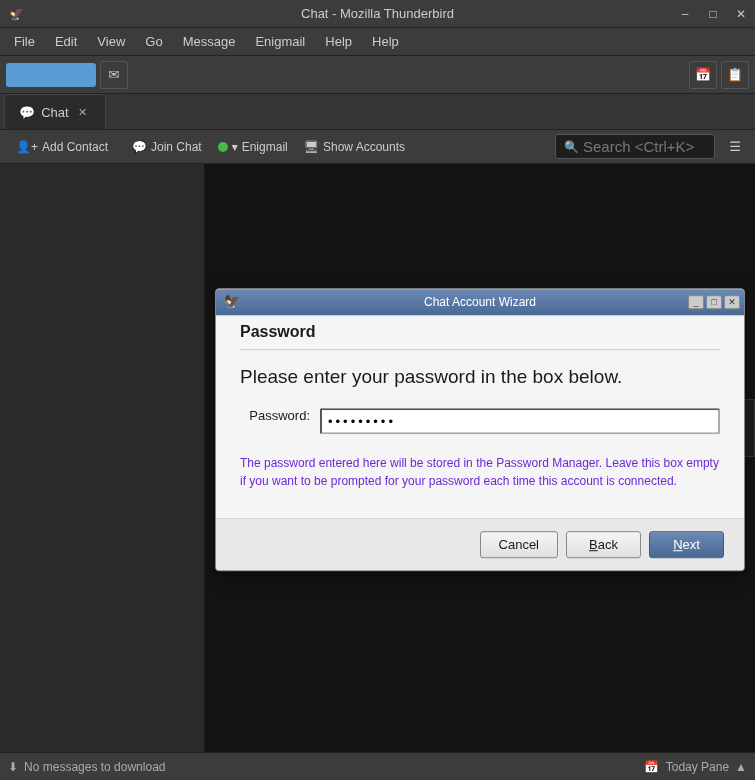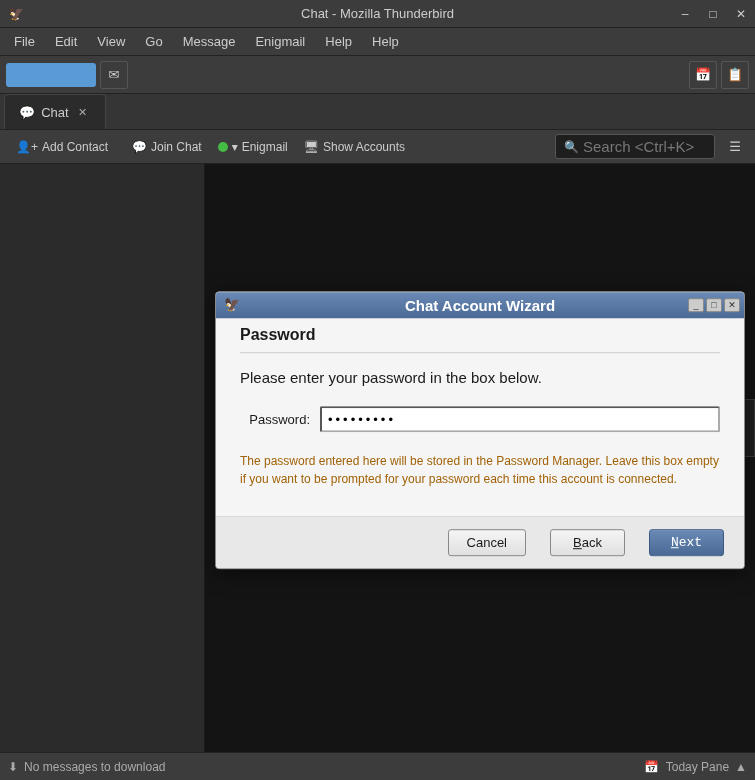--- a/index.html
+++ b/index.html
@@ -218,22 +218,22 @@
       height: 26px;
       display: flex;
       align-items: center;
       justify-content: center;
       border-radius: 3px 3px 0 0;
       position: relative;
       padding: 0 8px;
     }
     .dialog-title {
       color: #fff;
-      font-size: 15px;
-      font-weight: bold;
+      font-size: 12px;
+      font-weight: normal;
     }
     .dialog-title-icon {
       position: absolute;
       left: 8px;
       width: 16px;
       height: 16px;
     }
     .dialog-titlebar-controls {
       position: absolute;
       right: 4px;
@@ -260,27 +260,27 @@
     }
     .dialog-heading {
       font-size: 16px;
       font-weight: bold;
       color: #1a1a1a;
       margin-bottom: 16px;
       border-bottom: 1px solid #ccc;
       padding-bottom: 8px;
     }
     .dialog-description {
-      font-size: 15px;
+      font-size: 19px;
       color: #1a1a1a;
       margin-bottom: 20px;
     }
     .form-row {
       display: flex;
-      align-items: center;
+      align-items: flex-start;
       margin-bottom: 20px;
     }
     .form-label {
       width: 80px;
       font-size: 13px;
       color: #1a1a1a;
       text-align: right;
       padding-right: 10px;
     }
     .form-input {
@@ -289,49 +289,48 @@
       border: 2px inset #aaa;
       background: #fff;
       padding: 0 6px;
       font-size: 13px;
       font-family: inherit;
       border-radius: 2px;
       letter-spacing: 3px;
     }
     .dialog-note {
       font-size: 12px;
-      color: #a16207;
+      color: #6d28d9;
       line-height: 1.5;
       margin-bottom: 20px;
     }
     .dialog-footer {
       display: flex;
       justify-content: flex-end;
-      gap: 24px;
+      gap: 8px;
       padding: 12px 20px;
       background: #e8e8e8;
       border-top: 1px solid #ccc;
       border-radius: 0 0 4px 4px;
     }
     .dialog-btn {
       padding: 5px 18px;
       font-size: 13px;
       border: 1px solid #888;
       border-radius: 3px;
       background: linear-gradient(to bottom, #f5f5f5, #e0e0e0);
       color: #1a1a1a;
       cursor: pointer;
       min-width: 75px;
       text-align: center;
     }
     .dialog-btn.primary {
       background: linear-gradient(to bottom, #6a8ab5, #4a6a95);
       color: #fff;
       border-color: #3a5a85;
-      font-family: Liberation Mono, monospace;
     }
 
     
     .status-bar {
       position: absolute;
       bottom: 0;
       left: 0;
       right: 0;
       height: 28px;
       background: #3c3c3c;

